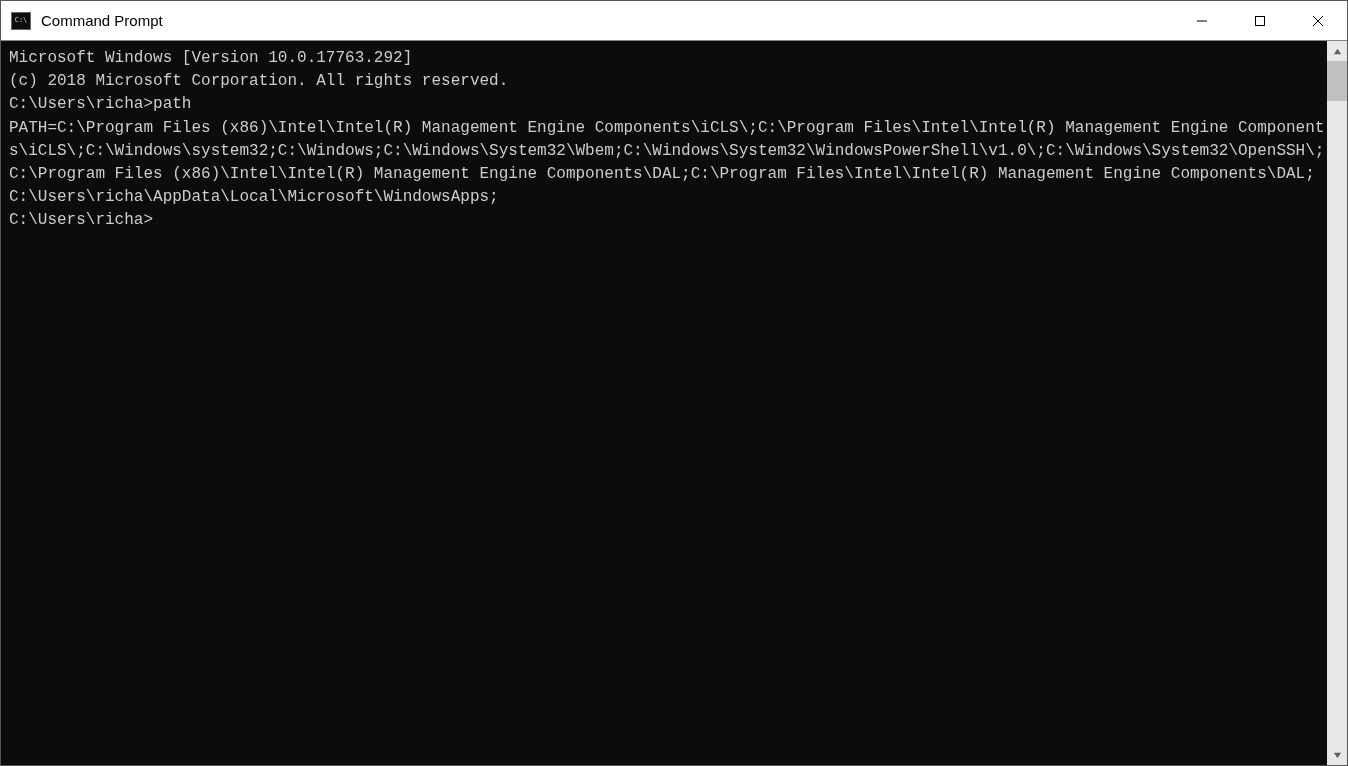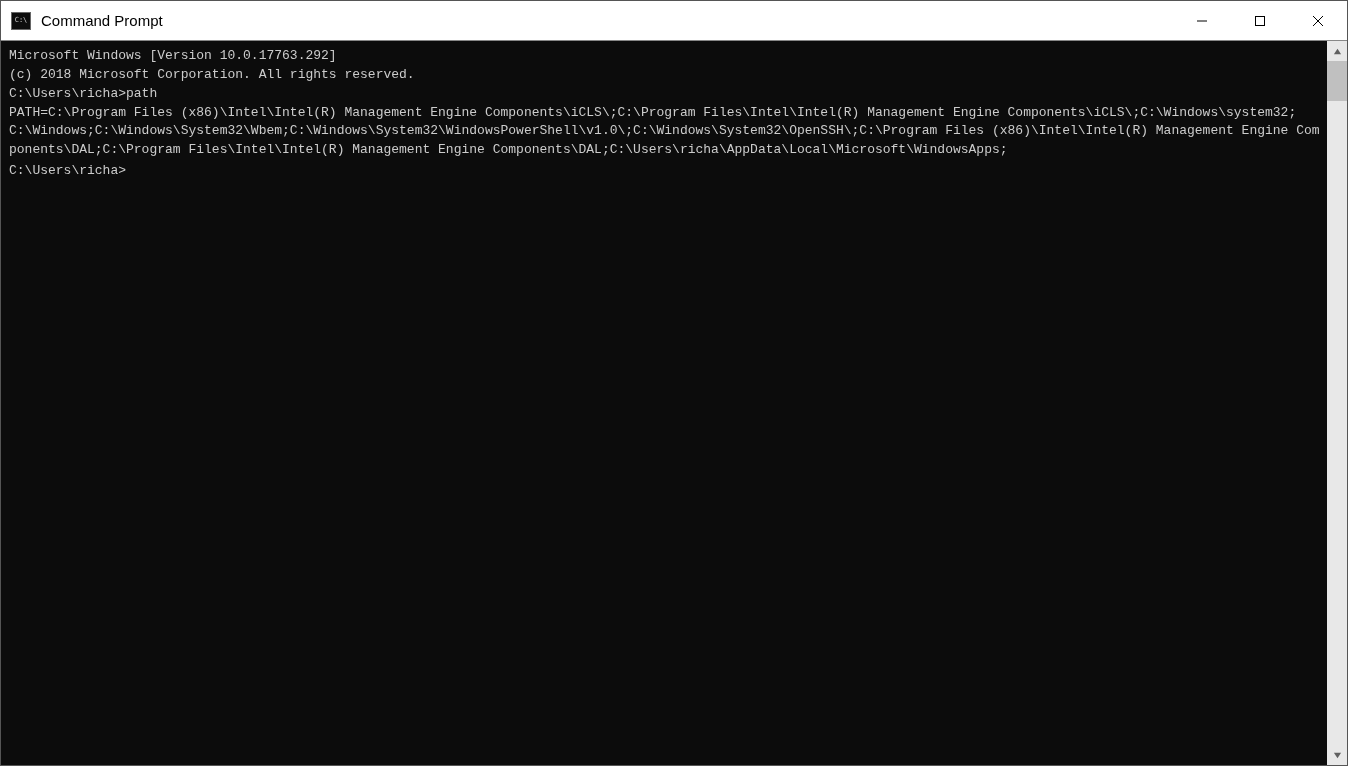--- a/index.html
+++ b/index.html
@@ -78,21 +78,21 @@
       display: flex;
       background: #0c0c0c;
       position: relative;
       overflow: hidden;
     }
     .terminal {
       flex: 1;
       padding: 6px 0 14px 8px;
       color: #cccccc;
       font-family: Consolas, "Courier New", monospace;
-      font-size: 13px;
+      font-size: 16px;
       line-height: 1.45;
       white-space: pre-wrap;
       word-break: break-all;
       overflow: hidden;
     }
     .scrollbar {
       width: 20px;
       background: #e8e8e8;
       position: relative;
       display: flex;

